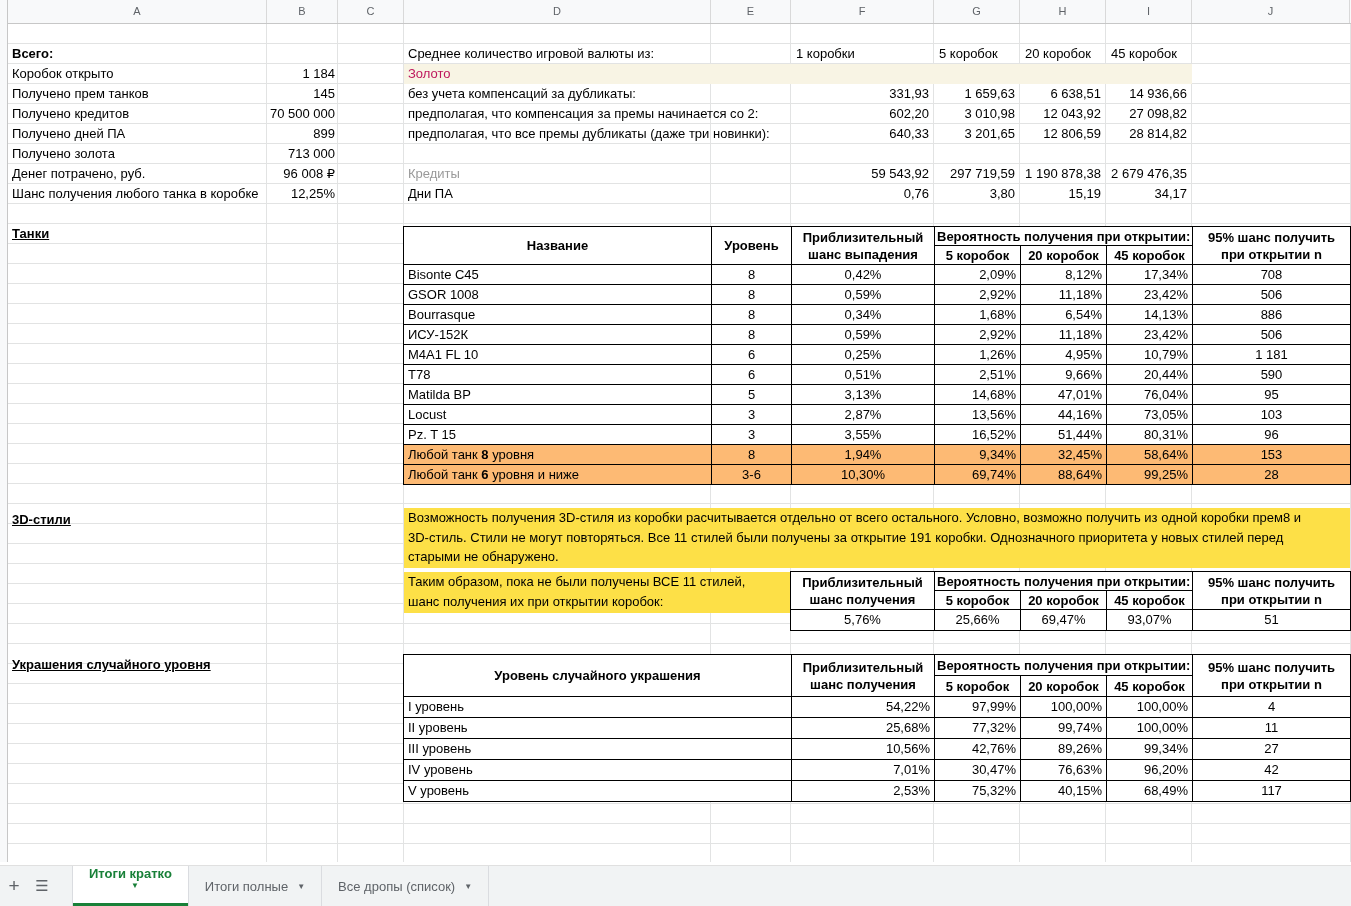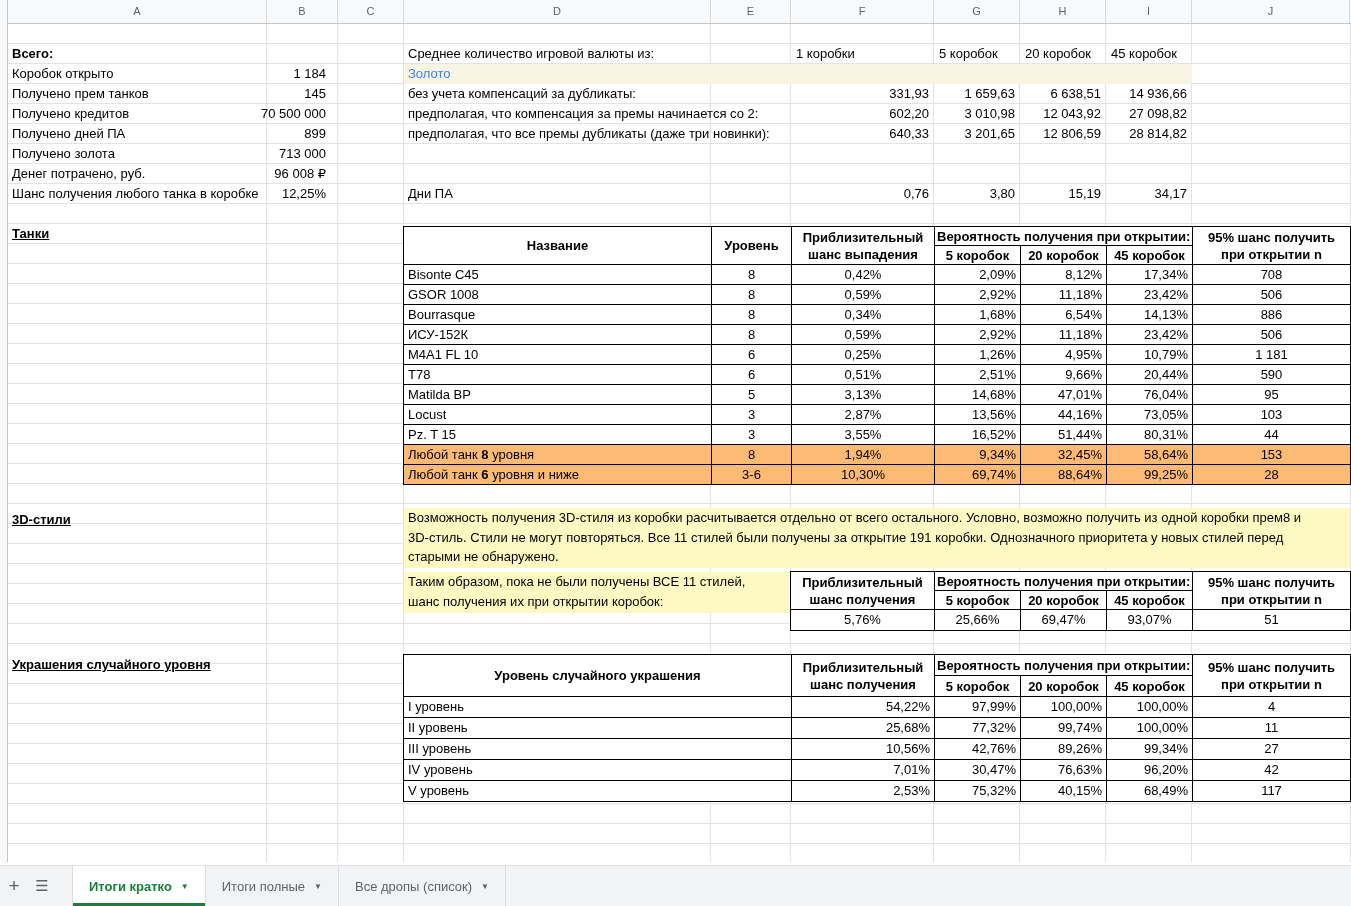--- a/index.html
+++ b/index.html
@@ -15,35 +15,35 @@
 
 .rowstrip{position:absolute;left:0;top:24px;width:8px;height:838px;background:#f8f9fa;border-right:1px solid #c7c7c7;z-index:4;}
 .gridarea{position:absolute;left:8px;top:24px;width:1343px;height:838px;background-image:repeating-linear-gradient(to bottom,#fff 0px,#fff 19px,#e2e3e3 19px,#e2e3e3 20px);}
 .vline{position:absolute;top:24px;width:1px;height:838px;background:#e2e3e3;}
 
 
 .stats-title{position:absolute;left:12px;top:44px;height:20px;line-height:20px;font-weight:700;}
 .stats{position:absolute;left:8px;top:64px;width:330px;}
 .stat-row{display:flex;height:20px;line-height:20px;}
 .stat-label{flex:1;padding-left:4px;white-space:nowrap;}
-.stat-value{text-align:right;padding-right:12px;white-space:nowrap;}
+.stat-value{text-align:right;padding-right:3px;white-space:nowrap;}
 
 .section-label{position:absolute;left:12px;height:20px;line-height:20px;font-weight:700;white-space:nowrap;text-decoration:underline;}
 
 
 .crow{position:absolute;left:0;width:1351px;height:20px;line-height:20px;}
 .clabel{position:absolute;left:408px;white-space:nowrap;}
 .cv{position:absolute;text-align:right;padding-right:4px;white-space:nowrap;}
 .cvF{left:791px;width:142px;}
 .cvG{left:934px;width:85px;}
 .cvH{left:1020px;width:85px;}
 .cvI{left:1106px;width:85px;}
 .hdrv{text-align:left;padding-left:5px;padding-right:0;}
 .goldband{position:absolute;left:404px;top:64px;width:788px;height:20px;background:#f8f4e4;}
-.gold{color:#3b82f6;text-align:right;}
+.gold{color:#be185d;text-align:right;}
 .muted{color:#999;}
 
 
 table.tbl{position:absolute;border-collapse:collapse;table-layout:fixed;background:#fff;z-index:2;}
 .tbl th,.tbl td{border:1px solid #000;font-size:13px;padding:0 4px;overflow:hidden;white-space:nowrap;background:#fff;vertical-align:middle;}
 .tbl th{font-weight:700;text-align:center;line-height:17px;padding:0 2px;}
 .tbl .wrap{white-space:normal;}
 .tanks{left:403px;top:226px;width:947px;}
 .tanks thead tr{height:19px;}
 .tanks td{height:19px;line-height:19px;}
@@ -52,34 +52,34 @@
 .t3d td{height:20px;line-height:20px;}
 .decor{left:403px;top:654px;width:947px;}
 .decor thead tr{height:21px;}
 .decor td{height:20px;line-height:20px;}
 .tl{text-align:left;}
 .tc{text-align:center;}
 .trr{text-align:right;}
 tr.gray td{background:#fdba74;}
 
 
-.textblock{position:absolute;background:#fef9c3;line-height:19.5px;z-index:1;}
+.textblock{position:absolute;background:#fde047;line-height:19.5px;z-index:1;}
 .tb1{left:404px;top:508px;width:946px;height:60px;}
 .tb1 .inner{width:905px;padding-left:4px;white-space:normal;}
 .tb2{left:404px;top:572px;width:386px;height:41px;line-height:20px;}
 .tb2 .inner{width:362px;padding-left:4px;white-space:normal;}
 
 
 .tabbar{position:absolute;left:0;top:865px;width:1351px;height:41px;background:#f1f3f4;border-top:1px solid #e0e0e0;display:flex;align-items:stretch;z-index:6;}
 .tbtn{width:28px;display:flex;align-items:center;justify-content:center;color:#5f6368;cursor:pointer;}
 .tbtn .g-plus{font-size:19px;}
 .tbtn .g-menu{font-size:15px;}
 .tab{display:flex;align-items:center;padding:0 16px;font-size:13px;color:#5f6368;border-right:1px solid #dadce0;cursor:pointer;white-space:nowrap;}
 .tab .caret{font-size:8px;margin-left:9px;color:#5f6368;}
-.tab.active{background:#fff;color:#188038;font-weight:700;border-left:1px solid #dadce0;box-shadow:inset 0 -3px 0 0 #188038;margin-left:16px;}
+.tab.active{background:#fff;color:#188038;font-weight:700;border-left:1px solid #dadce0;box-shadow:inset 0 -3px 0 0 #188038;margin-left:16px;flex-direction:column;}
 .tab.active .caret{color:#188038;}
 </style>
 </head>
 <body>
 
 <div class="sheet">
 
   <div class="colhdr">
     <div class="corner"></div>
     <div class="colh" style="left:8px;width:259px">A</div>
@@ -169,20 +169,27 @@
     <span class="cv cvH">12 043,92</span>
     <span class="cv cvI">27 098,82</span>
   </div>
   <div class="crow" style="top:124px">
     <span class="clabel">предполагая, что все премы дубликаты (даже три новинки):</span>
     <span class="cv cvF">640,33</span>
     <span class="cv cvG">3 201,65</span>
     <span class="cv cvH">12 806,59</span>
     <span class="cv cvI">28 814,82</span>
   </div>
+  <div class="crow" style="top:164px">
+    <span class="clabel muted">Кредиты</span>
+    <span class="cv cvF">59 543,92</span>
+    <span class="cv cvG">297 719,59</span>
+    <span class="cv cvH">1 190 878,38</span>
+    <span class="cv cvI">2 679 476,35</span>
+  </div>
   <div class="crow" style="top:184px">
     <span class="clabel">Дни ПА</span>
     <span class="cv cvF">0,76</span>
     <span class="cv cvG">3,80</span>
     <span class="cv cvH">15,19</span>
     <span class="cv cvI">34,17</span>
   </div>
 
   <table class="tbl tanks">
     <colgroup>
@@ -282,21 +289,21 @@
         <td class="trr">73,05%</td>
         <td class="tc">103</td>
       </tr>
         <tr>
         <td class="tl"><span>Pz. T 15</span><b></b><span></span></td>
         <td class="tc">3</td>
         <td class="tc">3,55%</td>
         <td class="trr">16,52%</td>
         <td class="trr">51,44%</td>
         <td class="trr">80,31%</td>
-        <td class="tc">44</td>
+        <td class="tc">96</td>
       </tr>
       </tbody>
     <tbody>
 
     <tr class="gray">
         <td class="tl"><span>Любой танк </span><b>8</b><span> уровня</span></td>
         <td class="tc">8</td>
         <td class="tc">1,94%</td>
         <td class="trr">9,34%</td>
         <td class="trr">32,45%</td>

